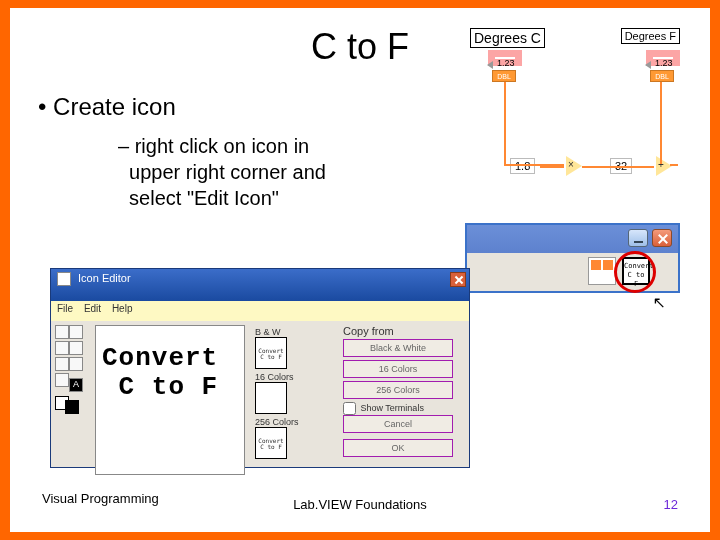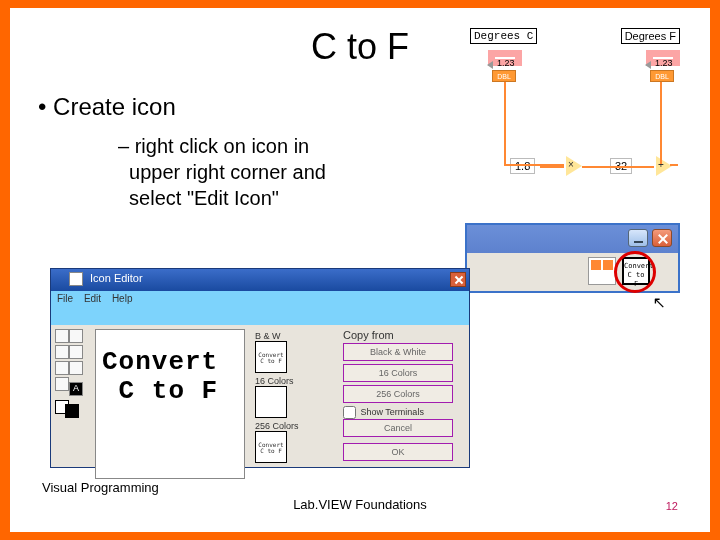--- a/index.html
+++ b/index.html
@@ -41,52 +41,52 @@
     position: absolute;
     top: 125px;
     left: 60px;
     font-size: 20px;
     color: #000;
     line-height: 1.3;
     margin-left: 48px;
   }
   .footer-left {
     position: absolute;
-    bottom: 37px;
+    bottom: 26px;
     left: 32px;
     font-size: 13px;
     color: #000;
     margin-top: 28px;
   }
   .footer-center {
     position: absolute;
     bottom: 20px;
     left: 0;
     width: 100%;
     text-align: center;
     font-size: 13px;
     color: #000;
   }
   .footer-right {
     position: absolute;
     bottom: 20px;
     right: 32px;
-    font-size: 11px;
-    color: #be185d;
+    font-size: 13px;
+    color: #6d28d9;
   }
 
   
   .diagram {
     position: absolute;
     top: 20px;
     right: 30px;
     width: 210px;
     height: 180px;
   }
-  .label-c { position: absolute; top: 0; left: 0; font-size: 11px; border: 1px solid #000; padding: 1px 3px; background: #fff; font-family: Liberation Mono, monospace; }
+  .label-c { position: absolute; top: 0; left: 0; font-size: 14px; border: 1px solid #000; padding: 1px 3px; background: #fff; }
   .label-f { position: absolute; top: 0; right: 0; font-size: 11px; border: 1px solid #000; padding: 1px 3px; background: #fff; }
   .numbox { position: absolute; width: 34px; height: 16px; border: 7px solid #fca5a5; background: #fff; font-size: 9px; padding: 1px 2px; }
   .numbox::before { content: ""; position: absolute; left: -8px; top: 4px; width: 0; height: 0; border-top: 4px solid transparent; border-bottom: 4px solid transparent; border-right: 6px solid #999; }
   .dbl-tag { position: absolute; width: 24px; height: 12px; background: #ff9933; border: 1px solid #cc7722; font-size: 7px; text-align: center; color: #fff; line-height: 11px; }
   .op-tri { position: absolute; width: 0; height: 0; border-top: 10px solid transparent; border-bottom: 10px solid transparent; border-left: 16px solid #ffe699; }
   .op-tri .sym { position: absolute; left: -14px; top: -7px; font-size: 10px; color: #333; }
   .constbox { position: absolute; border: 1px solid #bbb; background: #fff; font-size: 11px; padding: 1px 4px; }
   .wire { position: absolute; background: #ff8833; }
 
   
@@ -121,27 +121,27 @@
   .editor {
     position: absolute;
     top: 260px;
     left: 40px;
     width: 420px;
     height: 200px;
     border: 1px solid #1a3a7a;
     background: #e8e4dc;
     font-size: 10px;
   }
-  .ed-title { height: 22px; background: linear-gradient(#3b6dc9, #1a4aa0); color: #fff; font-size: 11px; padding: 3px 18px; position: relative; }
+  .ed-title { height: 32px; background: linear-gradient(#3b6dc9, #1a4aa0); color: #fff; font-size: 11px; padding: 3px 6px; position: relative; }
   .ed-title .ic { display: inline-block; width: 14px; height: 14px; background: #fff; border: 1px solid #888; margin-right: 4px; vertical-align: middle; }
   .ed-close { position: absolute; right: 3px; top: 3px; width: 16px; height: 15px; background: #d9603a; border: 1px solid #8a3a1a; }
   .ed-close::before, .ed-close::after { content: ""; position: absolute; left: 3px; top: 6px; width: 10px; height: 2px; background: #fff; }
   .ed-close::before { transform: rotate(45deg); }
   .ed-close::after { transform: rotate(-45deg); }
-  .ed-menu { height: 34px; background: #7dd3fc; padding: 2px 6px; font-size: 10px; color: #333; word-spacing: 8px; }
+  .ed-menu { height: 20px; background: #fef9c3; padding: 2px 6px; font-size: 10px; color: #333; word-spacing: 8px; }
   .ed-body { position: relative; height: 160px; }
   .toolcol { position: absolute; left: 4px; top: 4px; width: 32px; }
   .tool { width: 14px; height: 14px; border: 1px solid #888; background: #f8f8f8; display: inline-block; margin: 0; }
   .swatches { width: 30px; height: 14px; margin-top: 4px; position: relative; }
   .swatches .w { position: absolute; left: 0; top: 0; width: 14px; height: 14px; background: #fff; border: 1px solid #000; }
   .swatches .b { position: absolute; left: 10px; top: 4px; width: 14px; height: 14px; background: #000; border: 1px solid #000; }
   .canvas { position: absolute; left: 44px; top: 4px; width: 150px; height: 150px; background: #fff; border: 1px solid #888; }
   .canvas-text { font-family: "Courier New", monospace; font-weight: bold; font-size: 26px; line-height: 1.1; padding: 18px 6px; letter-spacing: 1px; }
   .midcol { position: absolute; left: 204px; top: 6px; width: 78px; font-size: 9px; color: #333; }
   .prev { width: 32px; height: 32px; border: 1px solid #000; background: #fff; margin-bottom: 3px; display: flex; align-items: center; justify-content: center; flex-direction: column; font-size: 6px; font-family: monospace; line-height: 1.0; padding-top: 2px; }

